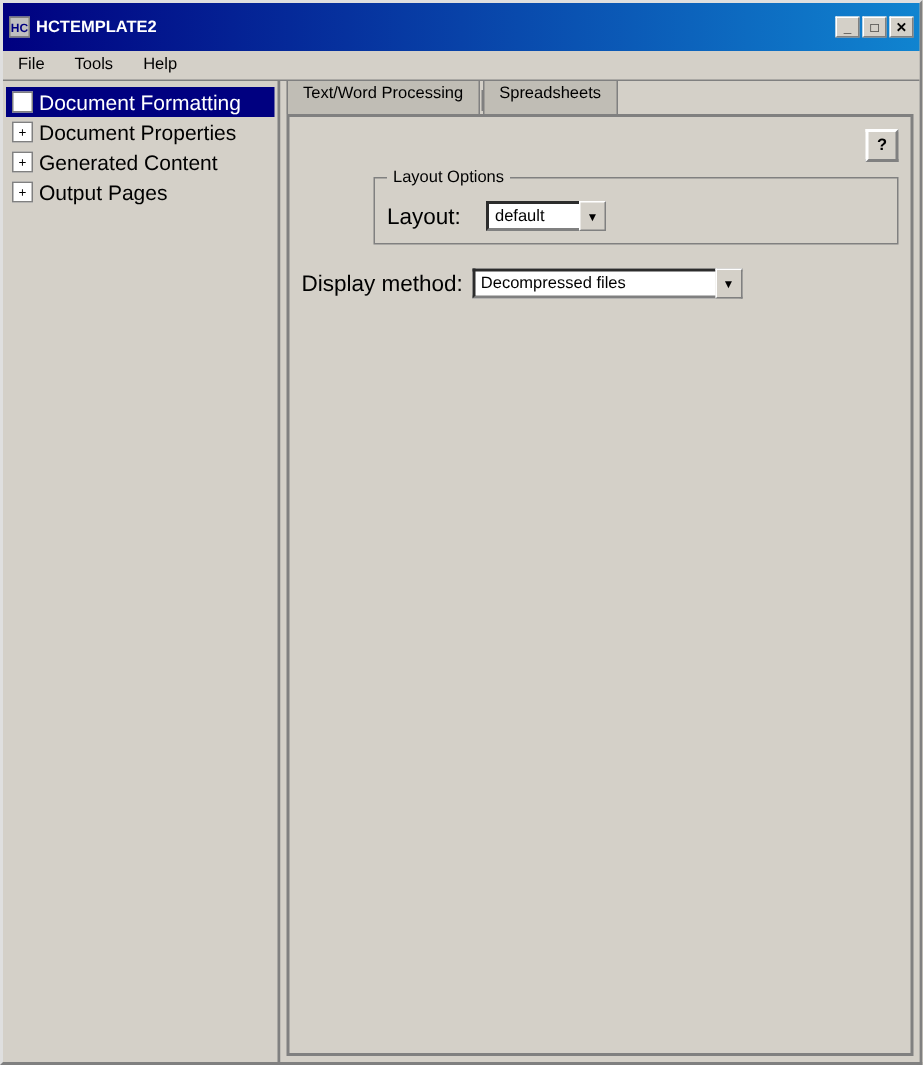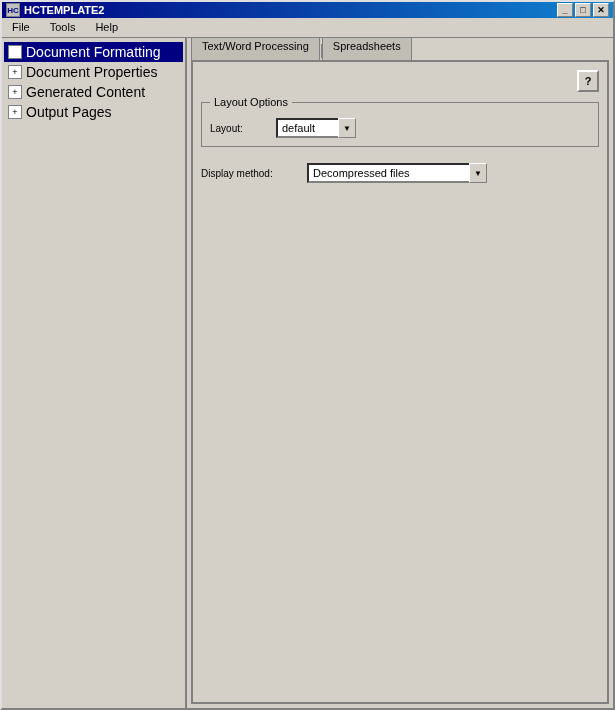--- a/index.html
+++ b/index.html
@@ -26,21 +26,21 @@
 
     .title-bar {
       background: linear-gradient(to right, #000080, #1084d0);
       color: white;
       font-size: 11px;
       font-weight: bold;
       padding: 3px 4px;
       display: flex;
       align-items: center;
       justify-content: space-between;
-      height: 16px;
+      height: 32px;
       flex-shrink: 0;
     }
 
     .title-bar-left {
       display: flex;
       align-items: center;
       gap: 4px;
     }
 
     .title-icon {
@@ -195,37 +195,38 @@
       background: #d4d0c8;
       flex: 1;
       padding: 8px;
       overflow: hidden;
     }
 
     fieldset {
       border: 1px solid #808080;
       padding: 4px 8px 8px 8px;
       margin-bottom: 8px;
+      margin-left: 48px;
     }
 
     legend {
       font-size: 11px;
       padding: 0 4px;
     }
 
     
     .form-row {
       display: flex;
       align-items: center;
       margin-top: 6px;
       gap: 6px;
     }
 
     .form-label {
-      font-size: 10px;
+      font-size: 15px;
       min-width: 60px;
     }
 
     .select-wrapper {
       position: relative;
       display: inline-flex;
       align-items: flex-end;
     }
 
     .select-wrapper select {

